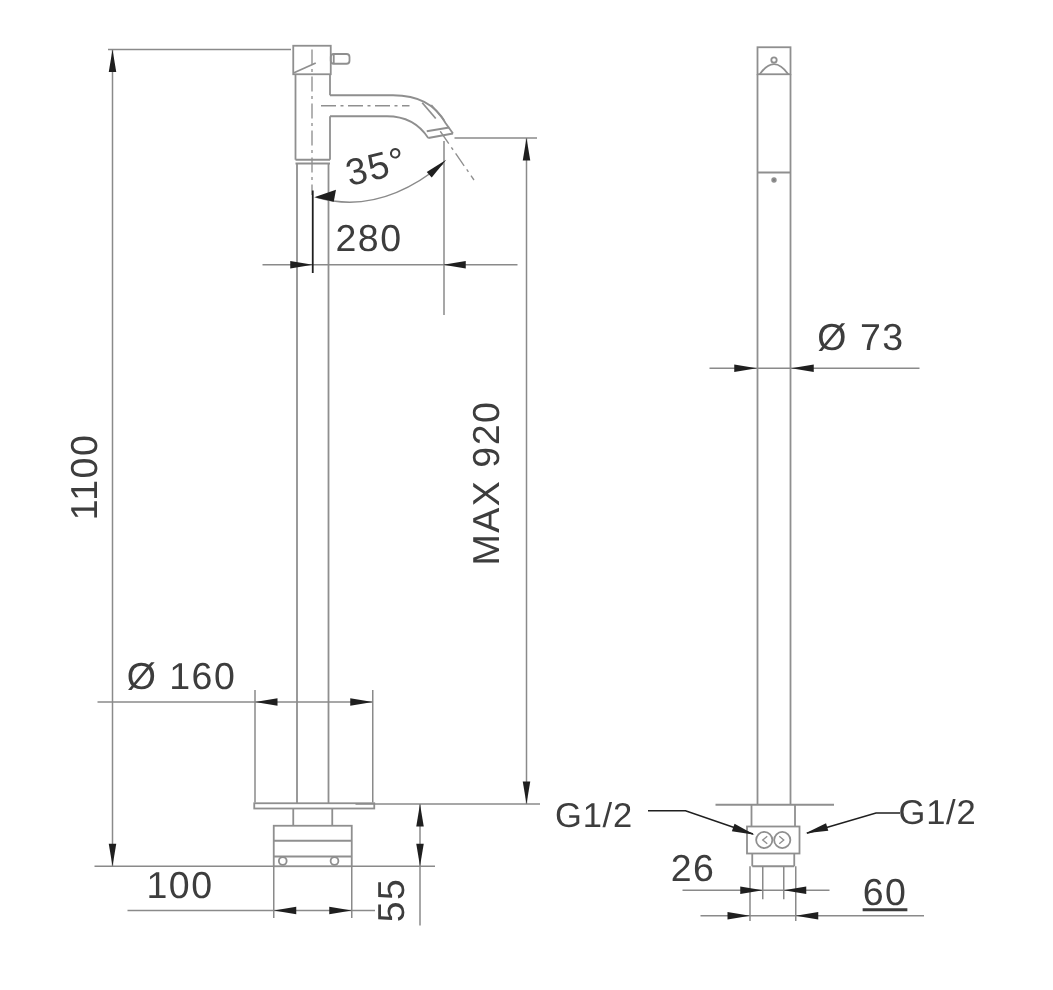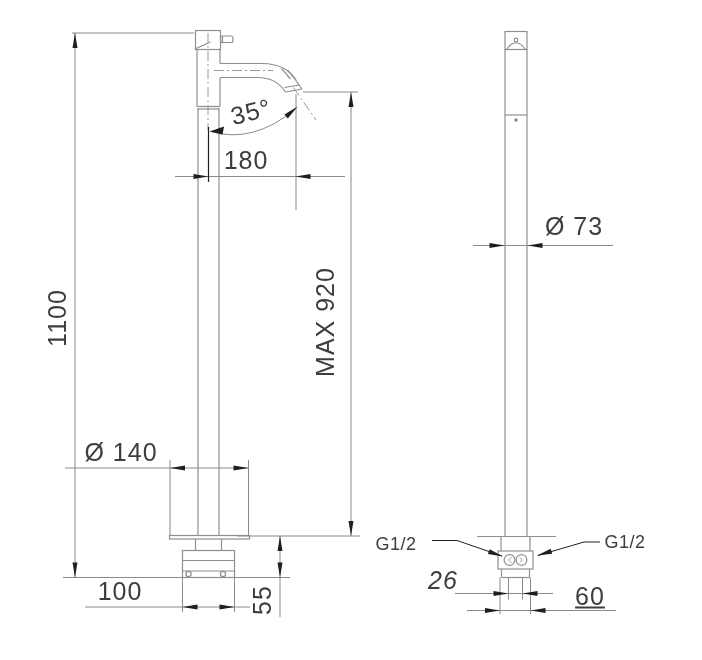--- a/index.html
+++ b/index.html
@@ -13,21 +13,21 @@
   .canvas svg{position:absolute;left:0;top:0;}
   .dim-label{
     position:absolute;
     transform:translate(-50%,-50%);
     font-size:25px;
     color:#3d3d3d;
     letter-spacing:1px;
     white-space:nowrap;
     line-height:1;
   }
-  .dim-label.small{font-size:18px;letter-spacing:0.5px;}
+  .dim-label.small{font-size:23px;letter-spacing:0.5px;}
   .rot-ccw{transform:translate(-50%,-50%) rotate(-90deg);}
   .rot-angle{transform:translate(-50%,-50%) rotate(-14deg);}
 </style>
 </head>
 <body>
 
 <div class="canvas">
 
   <svg width="702" height="660" viewBox="0 0 702 660">
 
@@ -168,33 +168,33 @@
       <polygon points="530.5,610.5 545.5,608 545.5,613"></polygon>
       <polygon points="503,556.5 487.9,554.1 489.7,549.2"></polygon>
       <polygon points="537,555.5 550.7,548.8 552.2,553.8"></polygon>
     </g>
   </svg>
 
   <div class="dim-label rot-ccw" style="left:57px;top:318px;">1100</div>
 
   <div class="dim-label rot-angle" style="left:251px;top:112px;">35°</div>
 
-  <div class="dim-label" style="left:246px;top:160px;">180</div>
+  <div class="dim-label" style="left:246px;top:160px;">280</div>
 
   <div class="dim-label rot-ccw" style="left:325px;top:322px;">MAX 920</div>
 
-  <div class="dim-label" style="left:121px;top:452px;">Ø 140</div>
+  <div class="dim-label" style="left:121px;top:452px;">Ø 160</div>
 
   <div class="dim-label" style="left:120px;top:591px;text-align:right;">100</div>
 
   <div class="dim-label rot-ccw" style="left:262px;top:600px;">55</div>
 
   <div class="dim-label" style="left:574px;top:226px;">Ø 73</div>
 
   <div class="dim-label small" style="left:396px;top:544px;">G1/2</div>
 
   <div class="dim-label small" style="left:625px;top:542px;">G1/2</div>
 
-  <div class="dim-label" style="left:443px;top:580px;font-style:italic;">26</div>
+  <div class="dim-label" style="left:462px;top:580px;">26</div>
 
   <div class="dim-label" style="left:590px;top:596px;text-decoration:underline;">60</div>
 
 </div>
 
 </body></html>

